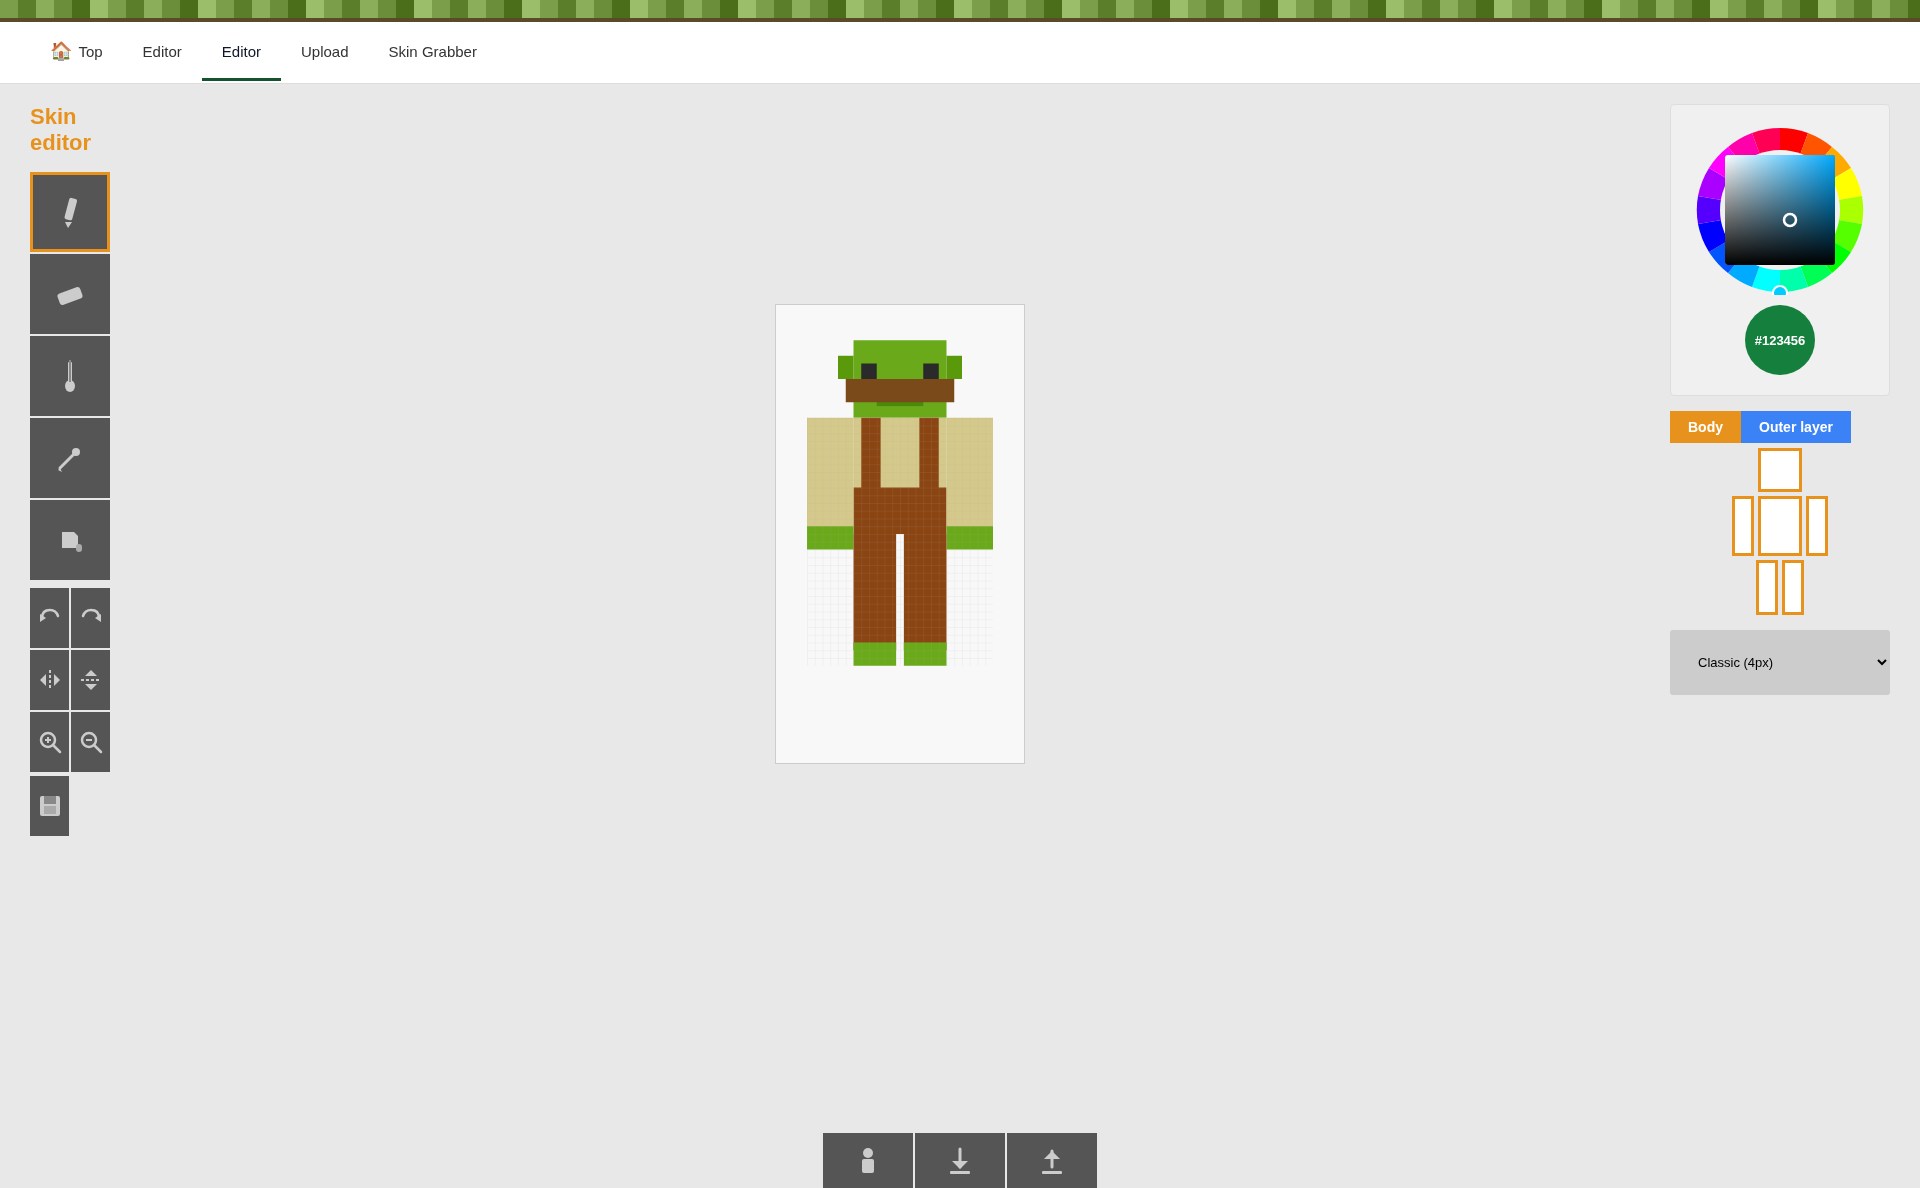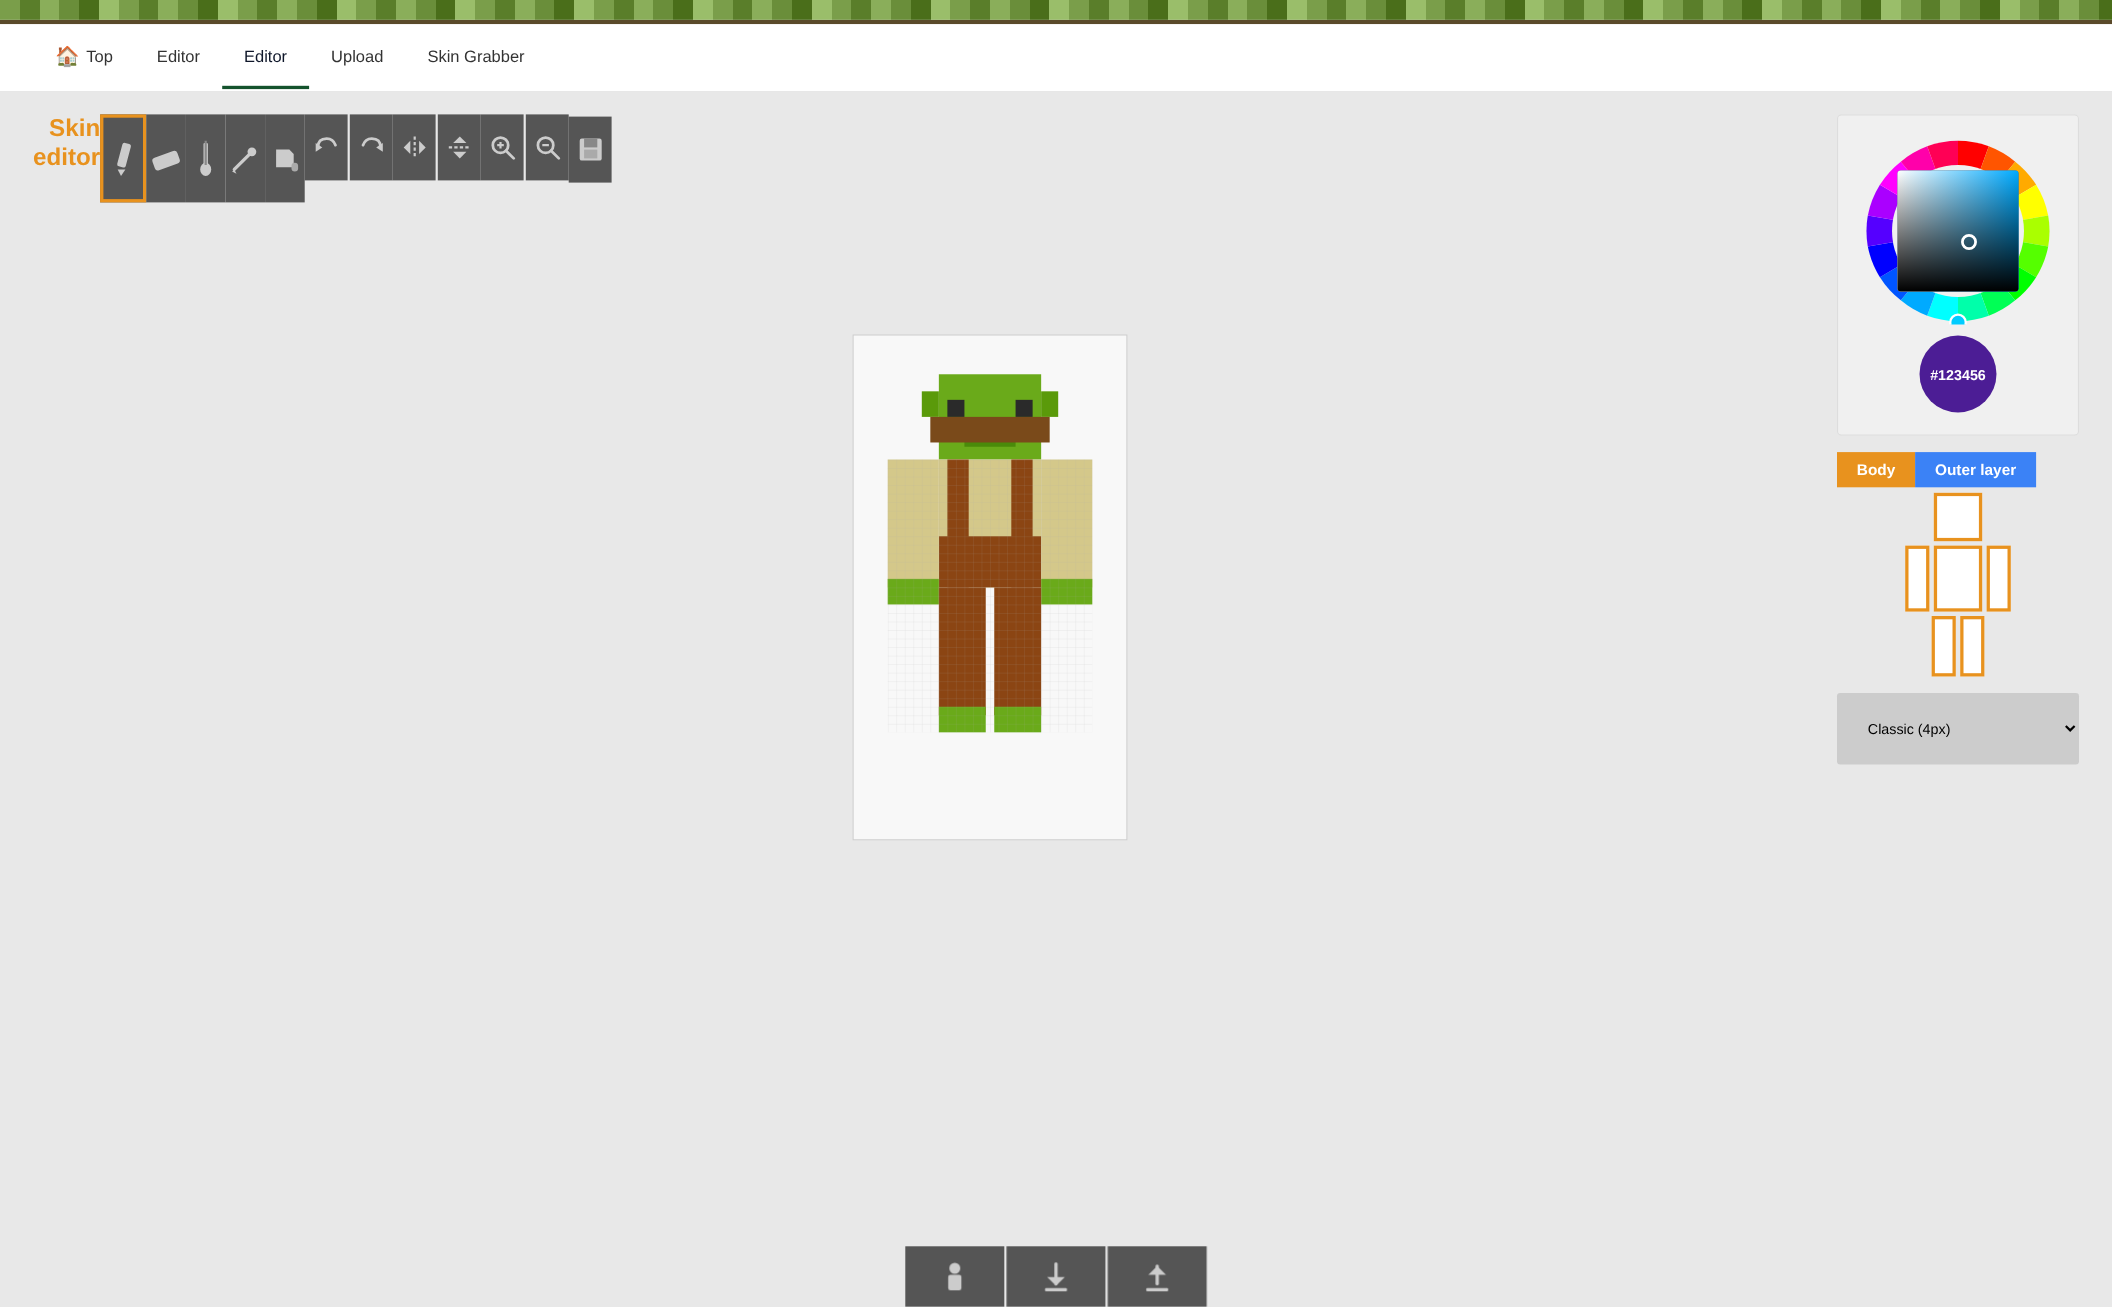--- a/index.html
+++ b/index.html
@@ -136,24 +136,23 @@
     .main {
       display: flex;
       padding: 20px 30px;
       gap: 20px;
       min-height: 900px;
     }
 
     
     .toolbar {
       display: flex;
-      flex-direction: row;
+      flex-direction: column;
       width: 100px;
       flex-shrink: 0;
-      text-align: right;
     }
     .tool-btn {
       background: #555;
       border: none;
       width: 80px;
       height: 80px;
       display: flex;
       align-items: center;
       justify-content: center;
       cursor: pointer;
@@ -208,21 +207,21 @@
       padding: 20px;
       display: flex;
       flex-direction: column;
       align-items: center;
     }
 
     .color-swatch {
       width: 70px;
       height: 70px;
       border-radius: 50%;
-      background: #4c1d95;
+      background: #15803d;
       display: flex;
       align-items: center;
       justify-content: center;
       color: #fff;
       font-size: 13px;
       font-weight: bold;
       margin-top: 10px;
       cursor: pointer;
     }
 

